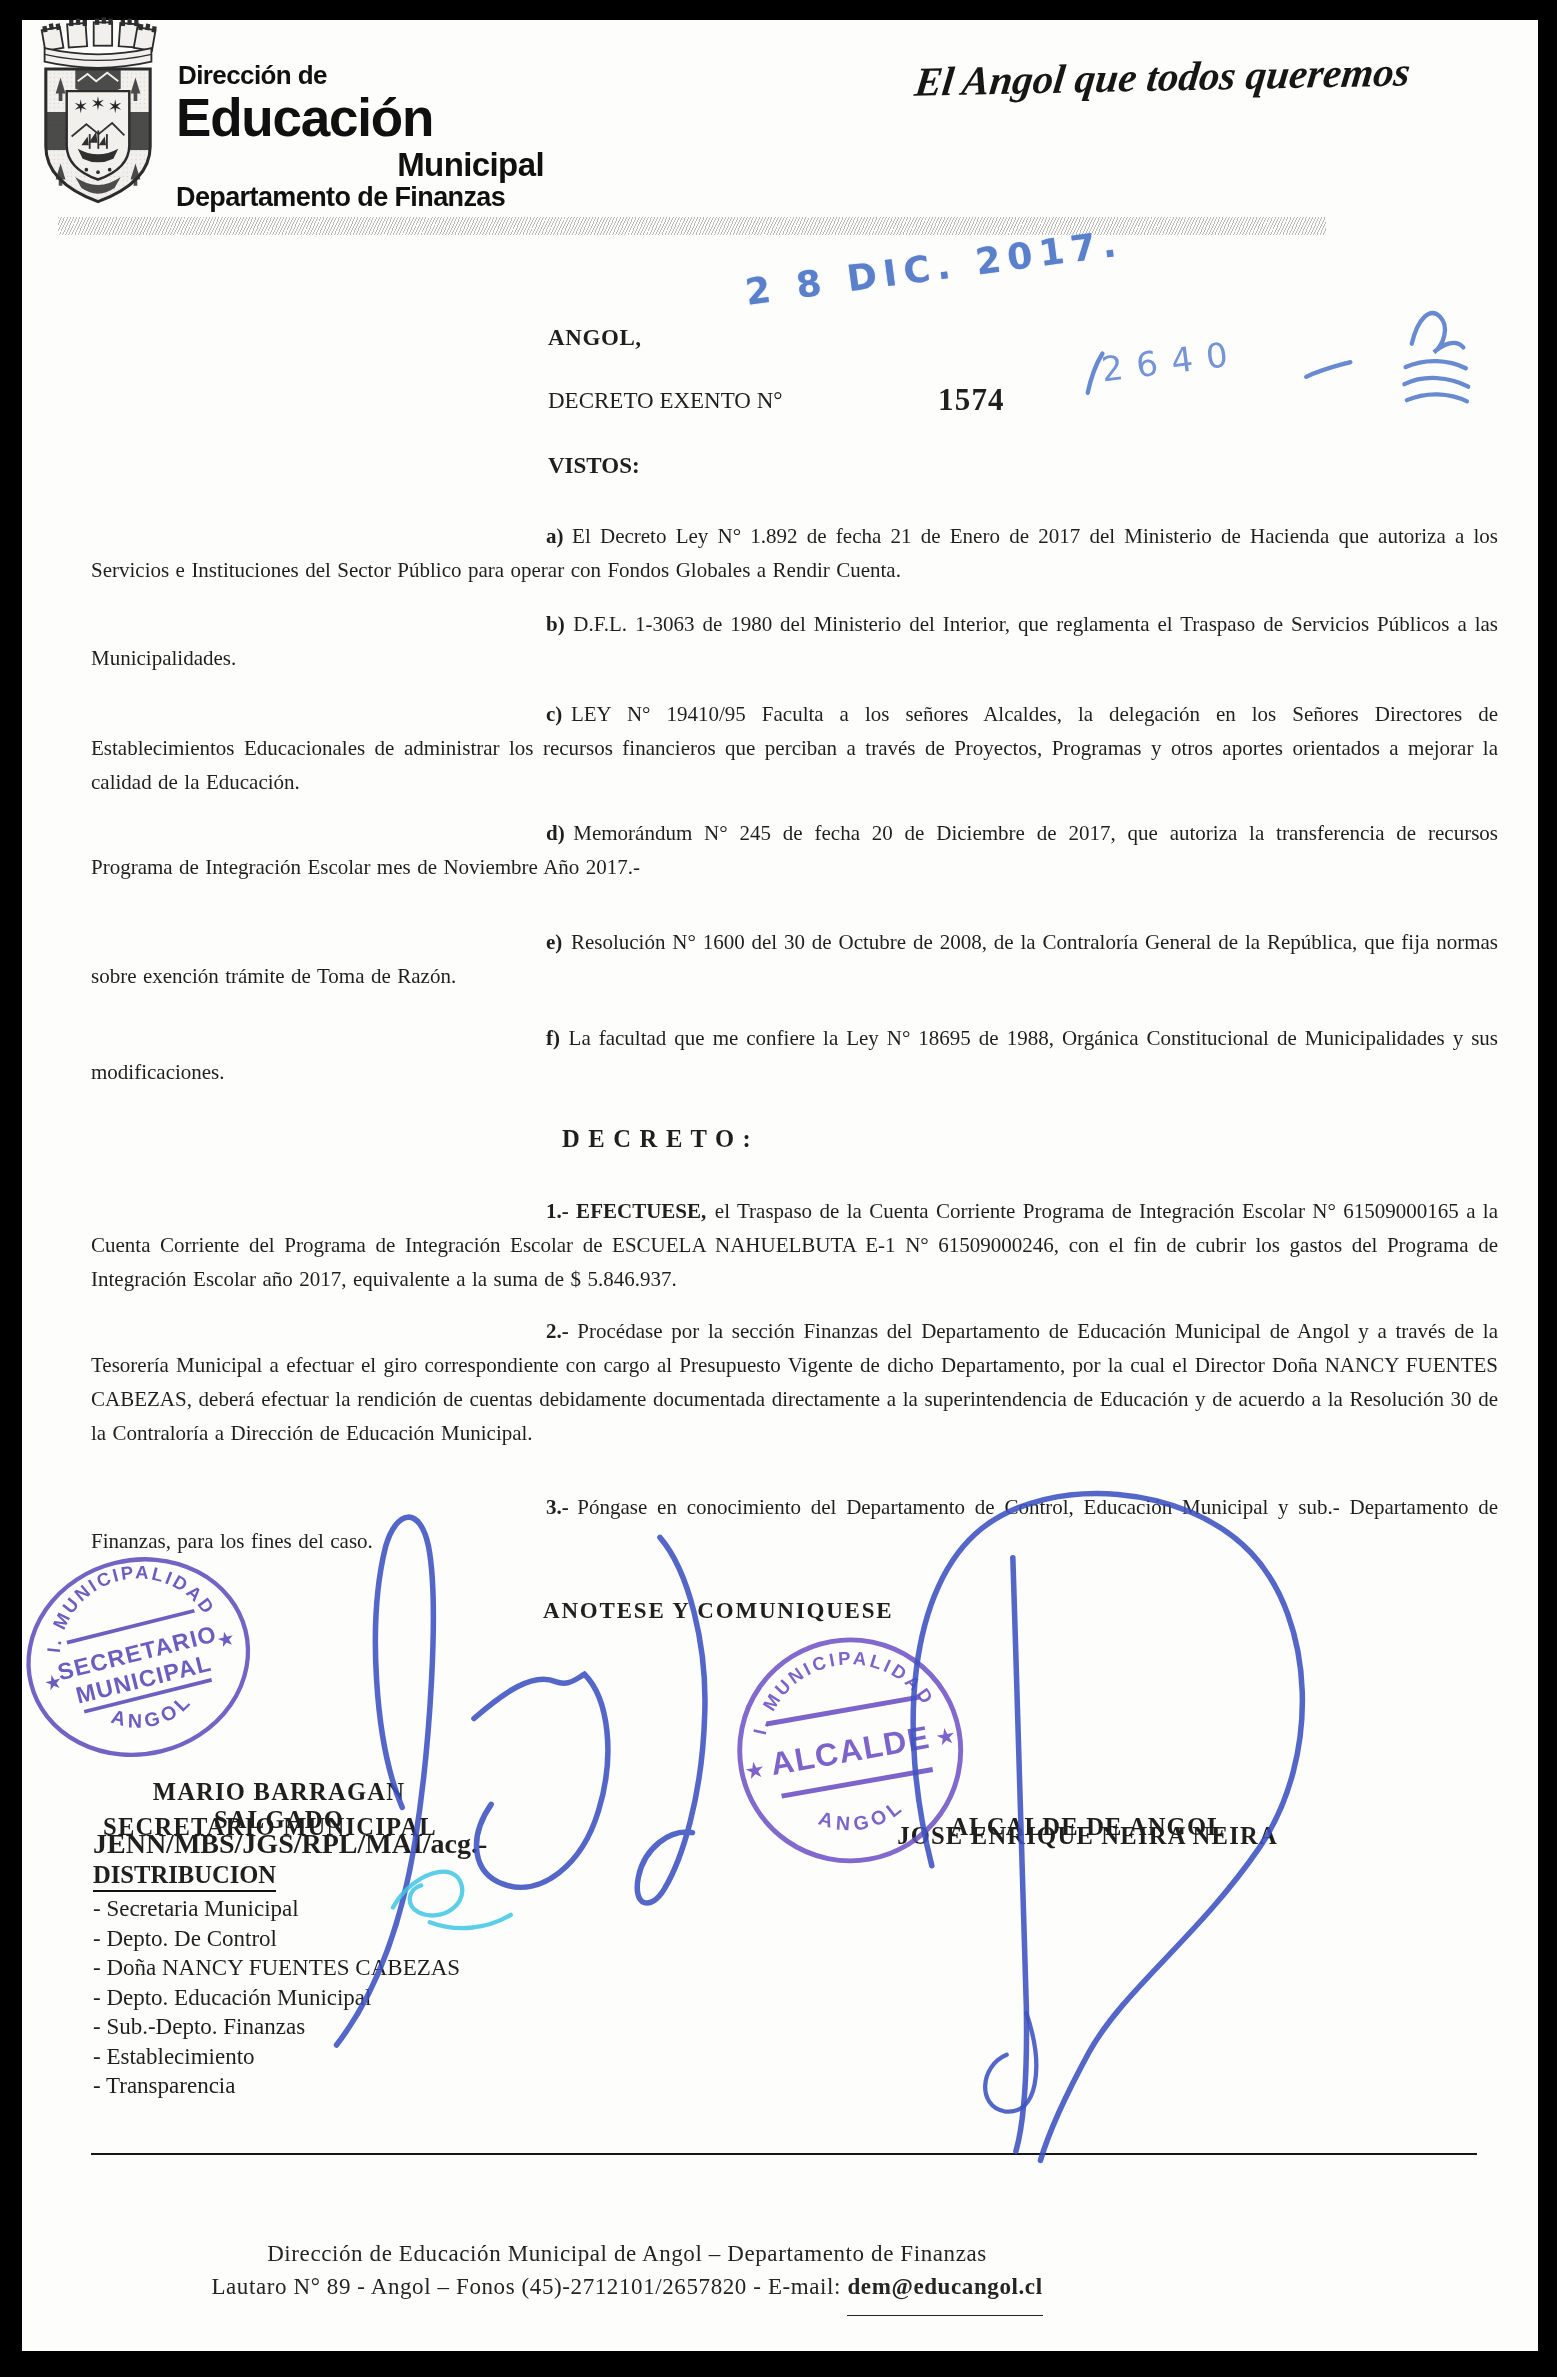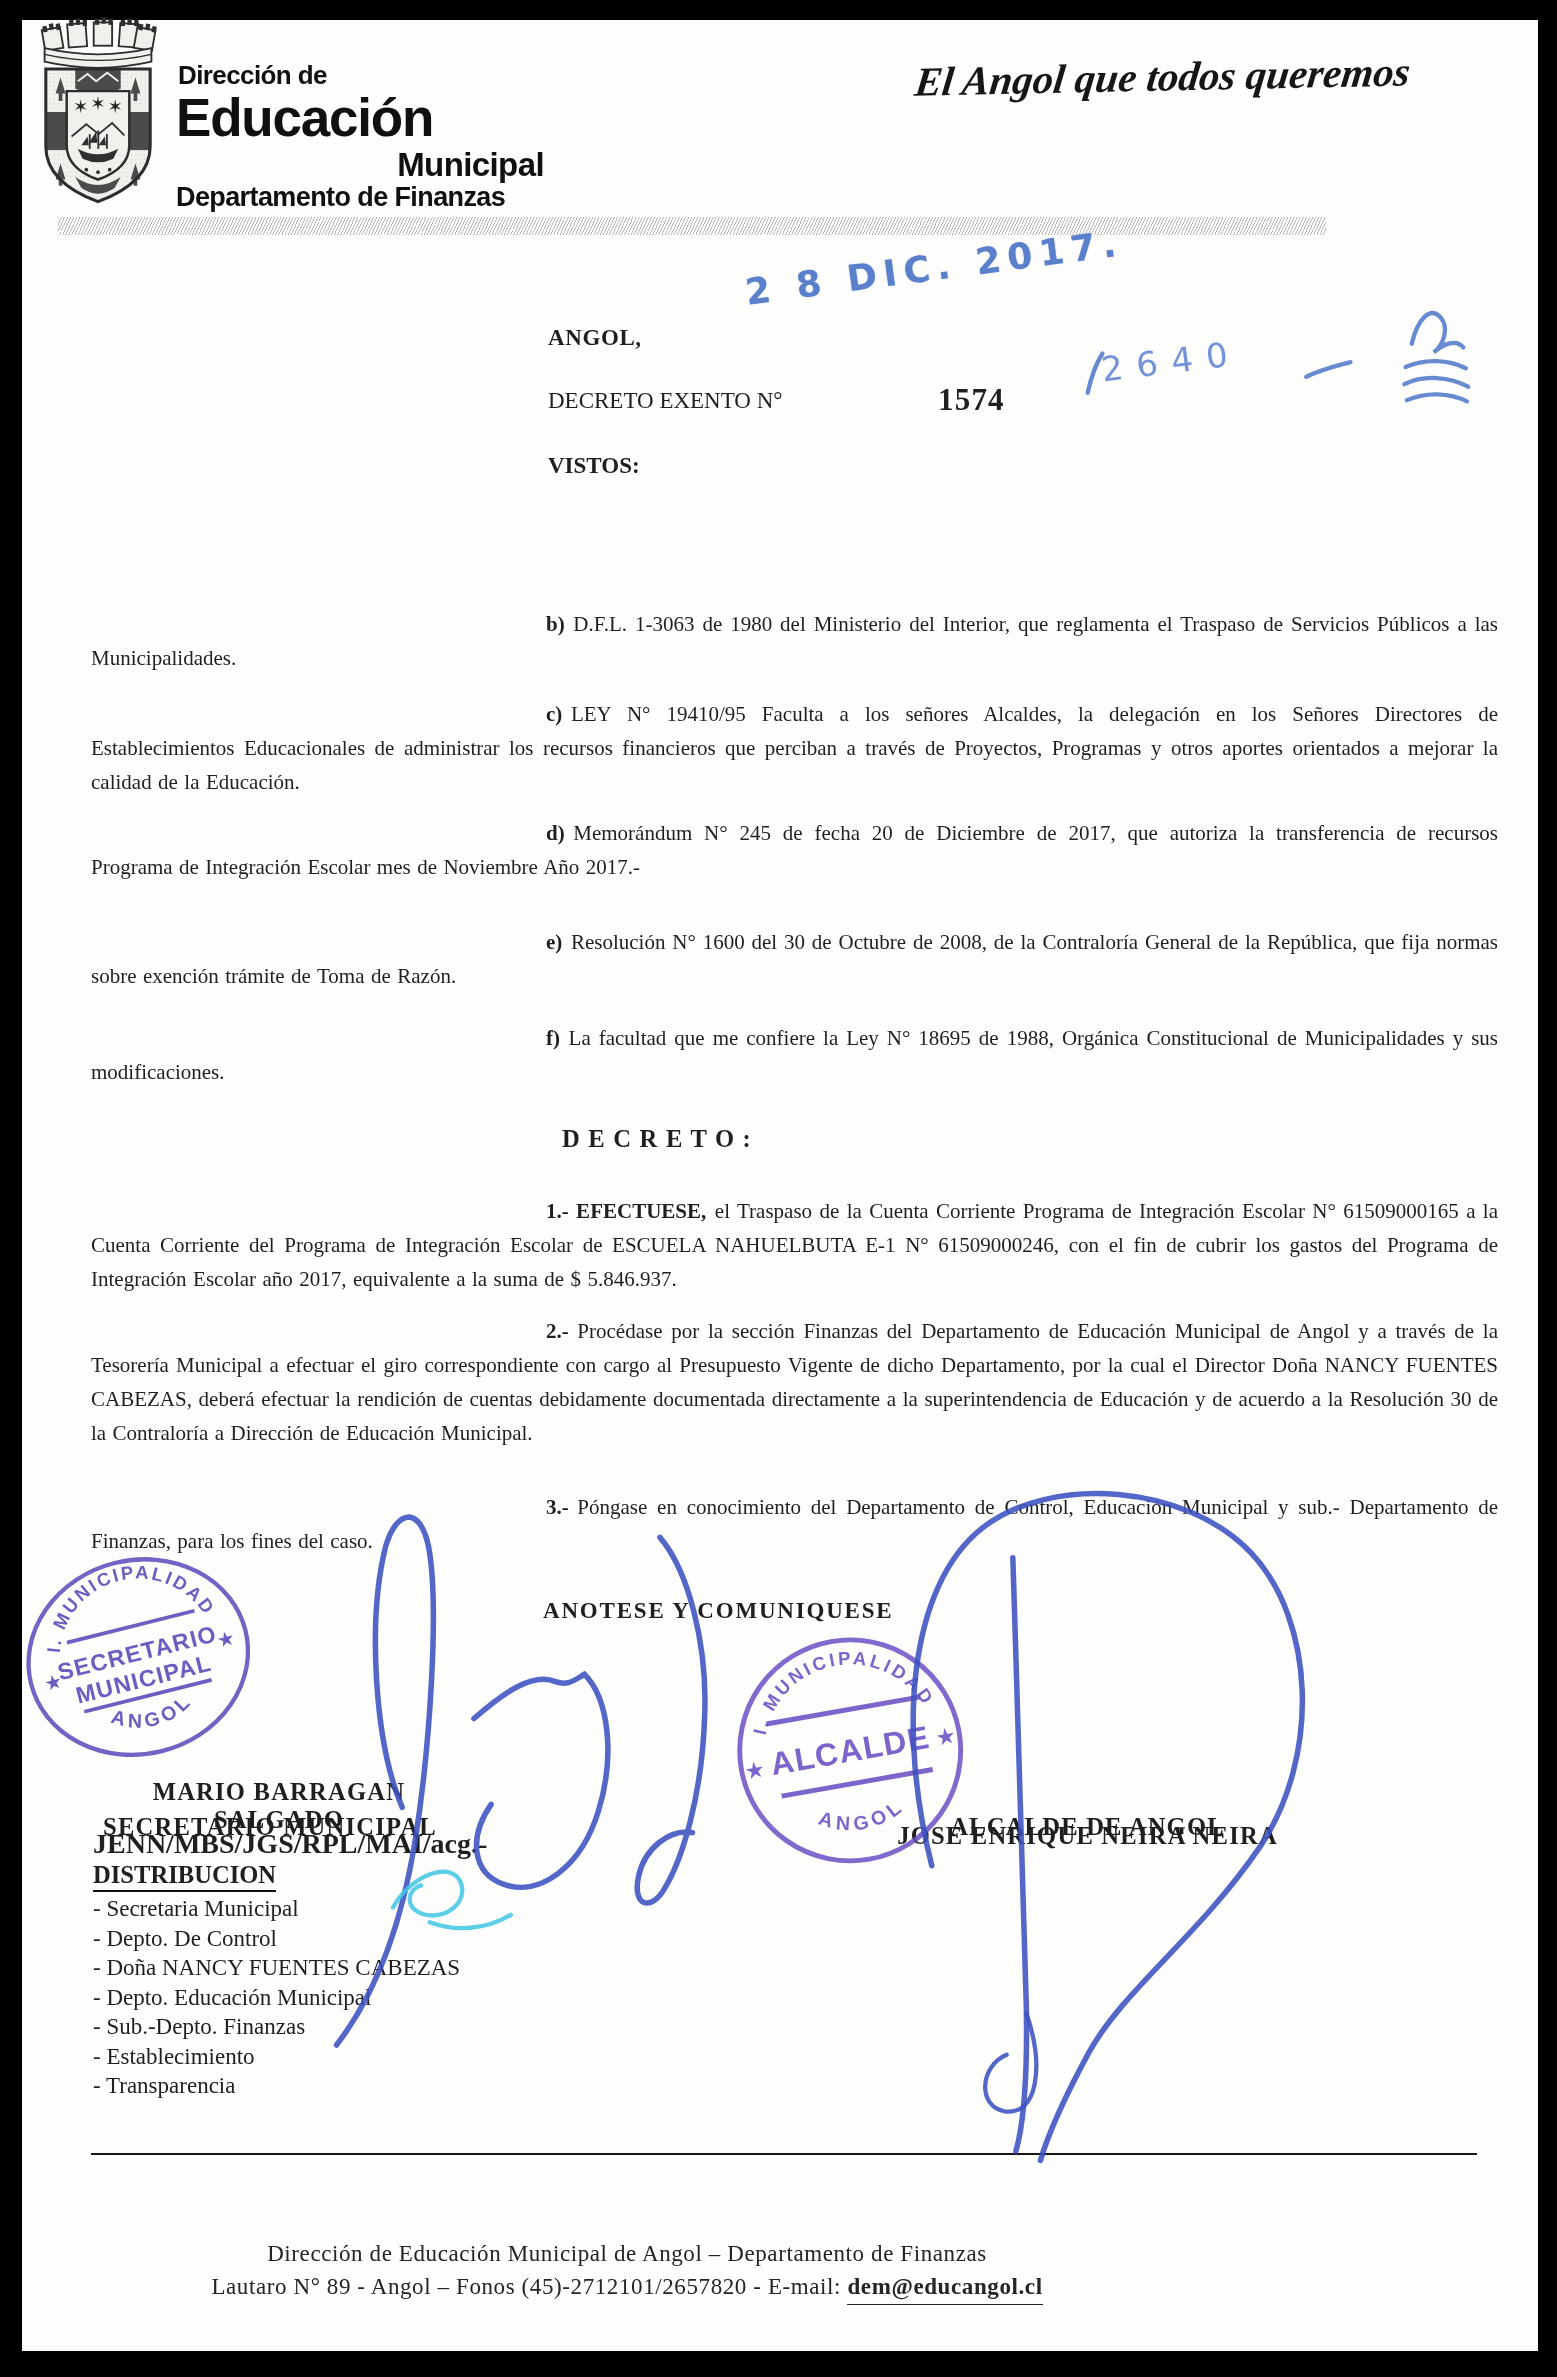--- a/index.html
+++ b/index.html
@@ -40,21 +40,21 @@
   .sec-name{left:86px;top:1778px;width:386px;font-size:24.6px;}
   .sec-title{left:86px;top:1813px;width:368px;font-size:24.6px;}
   .may-name{left:891px;top:1822px;width:393px;font-size:24.6px;}
   .may-title{left:891px;top:1813px;width:393px;font-size:24.6px;}
   .initials{left:93px;top:1828px;font-size:28px;font-weight:bold;}
   .disthead{left:93px;top:1861px;font-size:24.6px;font-weight:bold;border-bottom:2.5px solid #111;padding-bottom:1.2px;}
   .distlist{left:93px;top:1894px;width:552px;font-size:23px;line-height:29.5px;}
   .rule{left:91px;top:2153px;width:1386px;height:1.8px;background:#161616;}
   .foot{left:0;width:1254px;text-align:center;font-size:23px;color:#242424;letter-spacing:0.6px;}
   .foot1{top:2241px;} .foot2{top:2274px;}
-  .foot-email{font-weight:bold;border-bottom:1.8px solid #242424;padding-bottom:5px;}
+  .foot-email{font-weight:bold;border-bottom:1.8px solid #242424;padding-bottom:16px;}
   
   .ink{position:absolute;left:0;top:0;width:1558px;height:2377px;pointer-events:none;z-index:6;}
   .stampline{stroke:var(--stamp_purple,#5948ba);fill:none;opacity:.85;}
   .stamptext{fill:var(--stamp_purple,#5948ba);font-family:"Liberation Sans",sans-serif;font-weight:bold;opacity:.88;}
   .maystamp .stampline{stroke:var(--mayor_stamp_purple,#6b4fc4);}
   .maystamp .stamptext{fill:var(--mayor_stamp_purple,#6b4fc4);}
   .sig{stroke:var(--ink_blue,#3c52c0);fill:none;stroke-width:9;stroke-linecap:round;opacity:.88;}
   .sig-thin{stroke-width:7;}
   .cyan{stroke:var(--cyan_ink,#3fc6e4);fill:none;stroke-width:7;stroke-linecap:round;opacity:.85;}
   .scrib{stroke:var(--stamp_date_blue,#4d76c8);fill:none;stroke-width:7;stroke-linecap:round;opacity:.85;}
@@ -147,20 +147,21 @@
   <div class="abs band"></div>
 
   <div class="abs datestamp">2 8 DIC. 2017.</div>
   <div class="abs receiptnum">2640</div>
 
   <div class="abs city">ANGOL,</div>
   <div class="abs dlabel">DECRETO EXENTO N°</div>
   <div class="abs dnumber">1574</div>
   <div class="abs vlabel">VISTOS:</div>
 
+  <p class="abs para p-a"><b>a)</b><span>El Decreto Ley N° 1.892 de fecha 21 de Enero de 2017 del Ministerio de Hacienda que autoriza a los Servicios e Instituciones del Sector Público para operar con Fondos Globales a Rendir Cuenta.</span></p>
   <p class="abs para p-b"><b>b)</b><span>D.F.L. 1-3063 de 1980 del Ministerio del Interior, que reglamenta el Traspaso de Servicios Públicos a las Municipalidades.</span></p>
   <p class="abs para p-c"><b>c)</b><span>LEY N° 19410/95 Faculta a los señores Alcaldes, la delegación en los Señores Directores de Establecimientos Educacionales de administrar los recursos financieros que perciban a través de Proyectos, Programas y otros aportes orientados a mejorar la calidad de la Educación.</span></p>
   <p class="abs para p-d"><b>d)</b><span>Memorándum N° 245 de fecha 20 de Diciembre de 2017, que autoriza la transferencia de recursos Programa de Integración Escolar mes de Noviembre Año 2017.-</span></p>
   <p class="abs para p-e"><b>e)</b><span>Resolución N° 1600 del 30 de Octubre de 2008, de la Contraloría General de la República, que fija normas sobre exención trámite de Toma de Razón.</span></p>
   <p class="abs para p-f"><b>f)</b><span>La facultad que me confiere la Ley N° 18695 de 1988, Orgánica Constitucional de Municipalidades y sus modificaciones.</span></p>
 
   <div class="abs dheading">D E C R E T O :</div>
 
   <p class="abs para p-1"><b>1.- EFECTUESE,</b><span>el Traspaso de la Cuenta Corriente Programa de Integración Escolar N° 61509000165 a la Cuenta Corriente del Programa de Integración Escolar de ESCUELA NAHUELBUTA E-1 N° 61509000246, con el fin de cubrir los gastos del Programa de Integración Escolar año 2017, equivalente a la suma de $ 5.846.937.</span></p>
   <p class="abs para p-2"><b>2.-</b><span>Procédase por la sección Finanzas del Departamento de Educación Municipal de Angol y a través de la Tesorería Municipal a efectuar el giro correspondiente con cargo al Presupuesto Vigente de dicho Departamento, por la cual el Director Doña NANCY FUENTES CABEZAS, deberá efectuar la rendición de cuentas debidamente documentada directamente a la superintendencia de Educación y de acuerdo a la Resolución 30 de la Contraloría a Dirección de Educación Municipal.</span></p>

